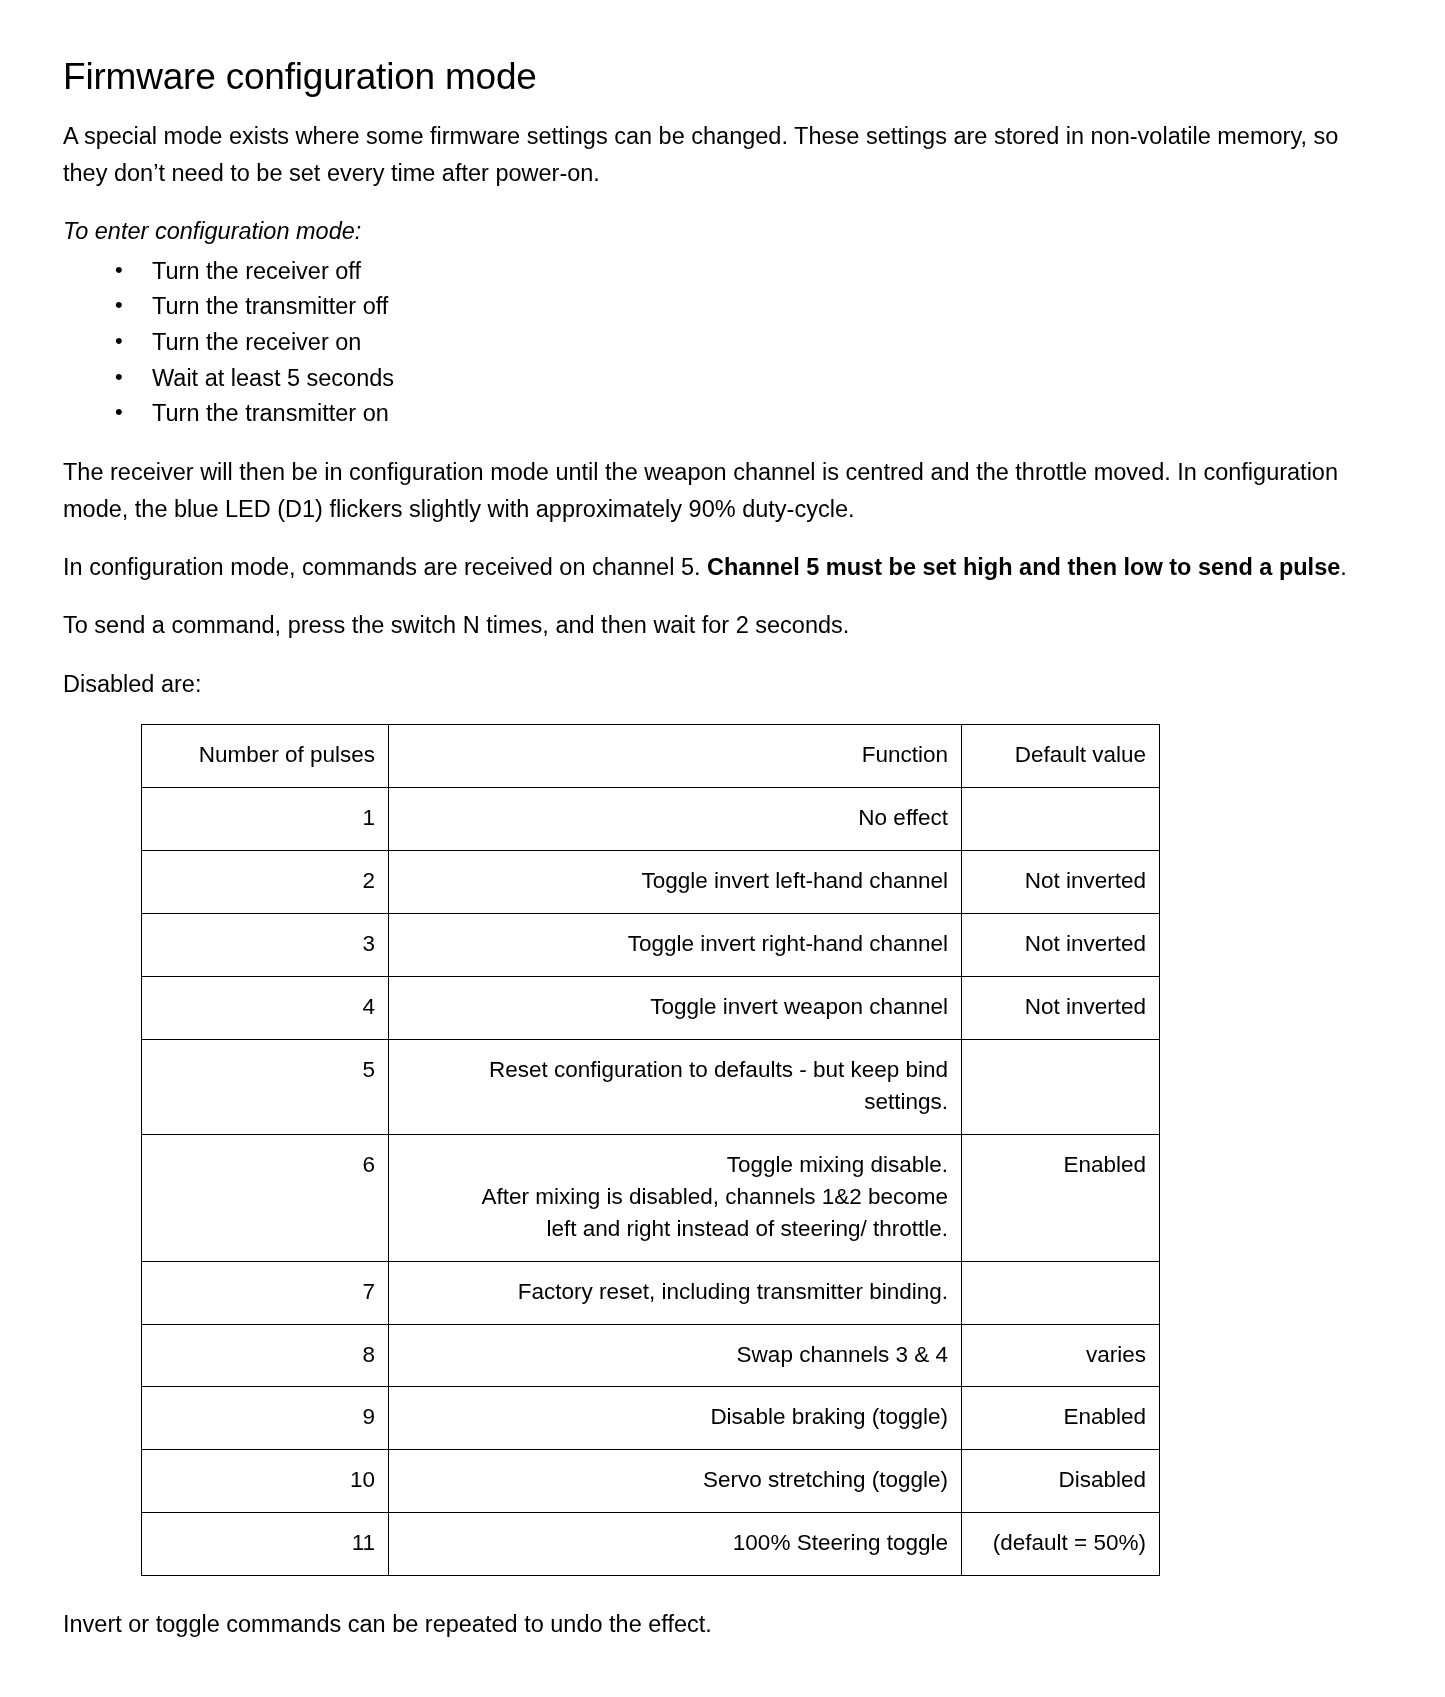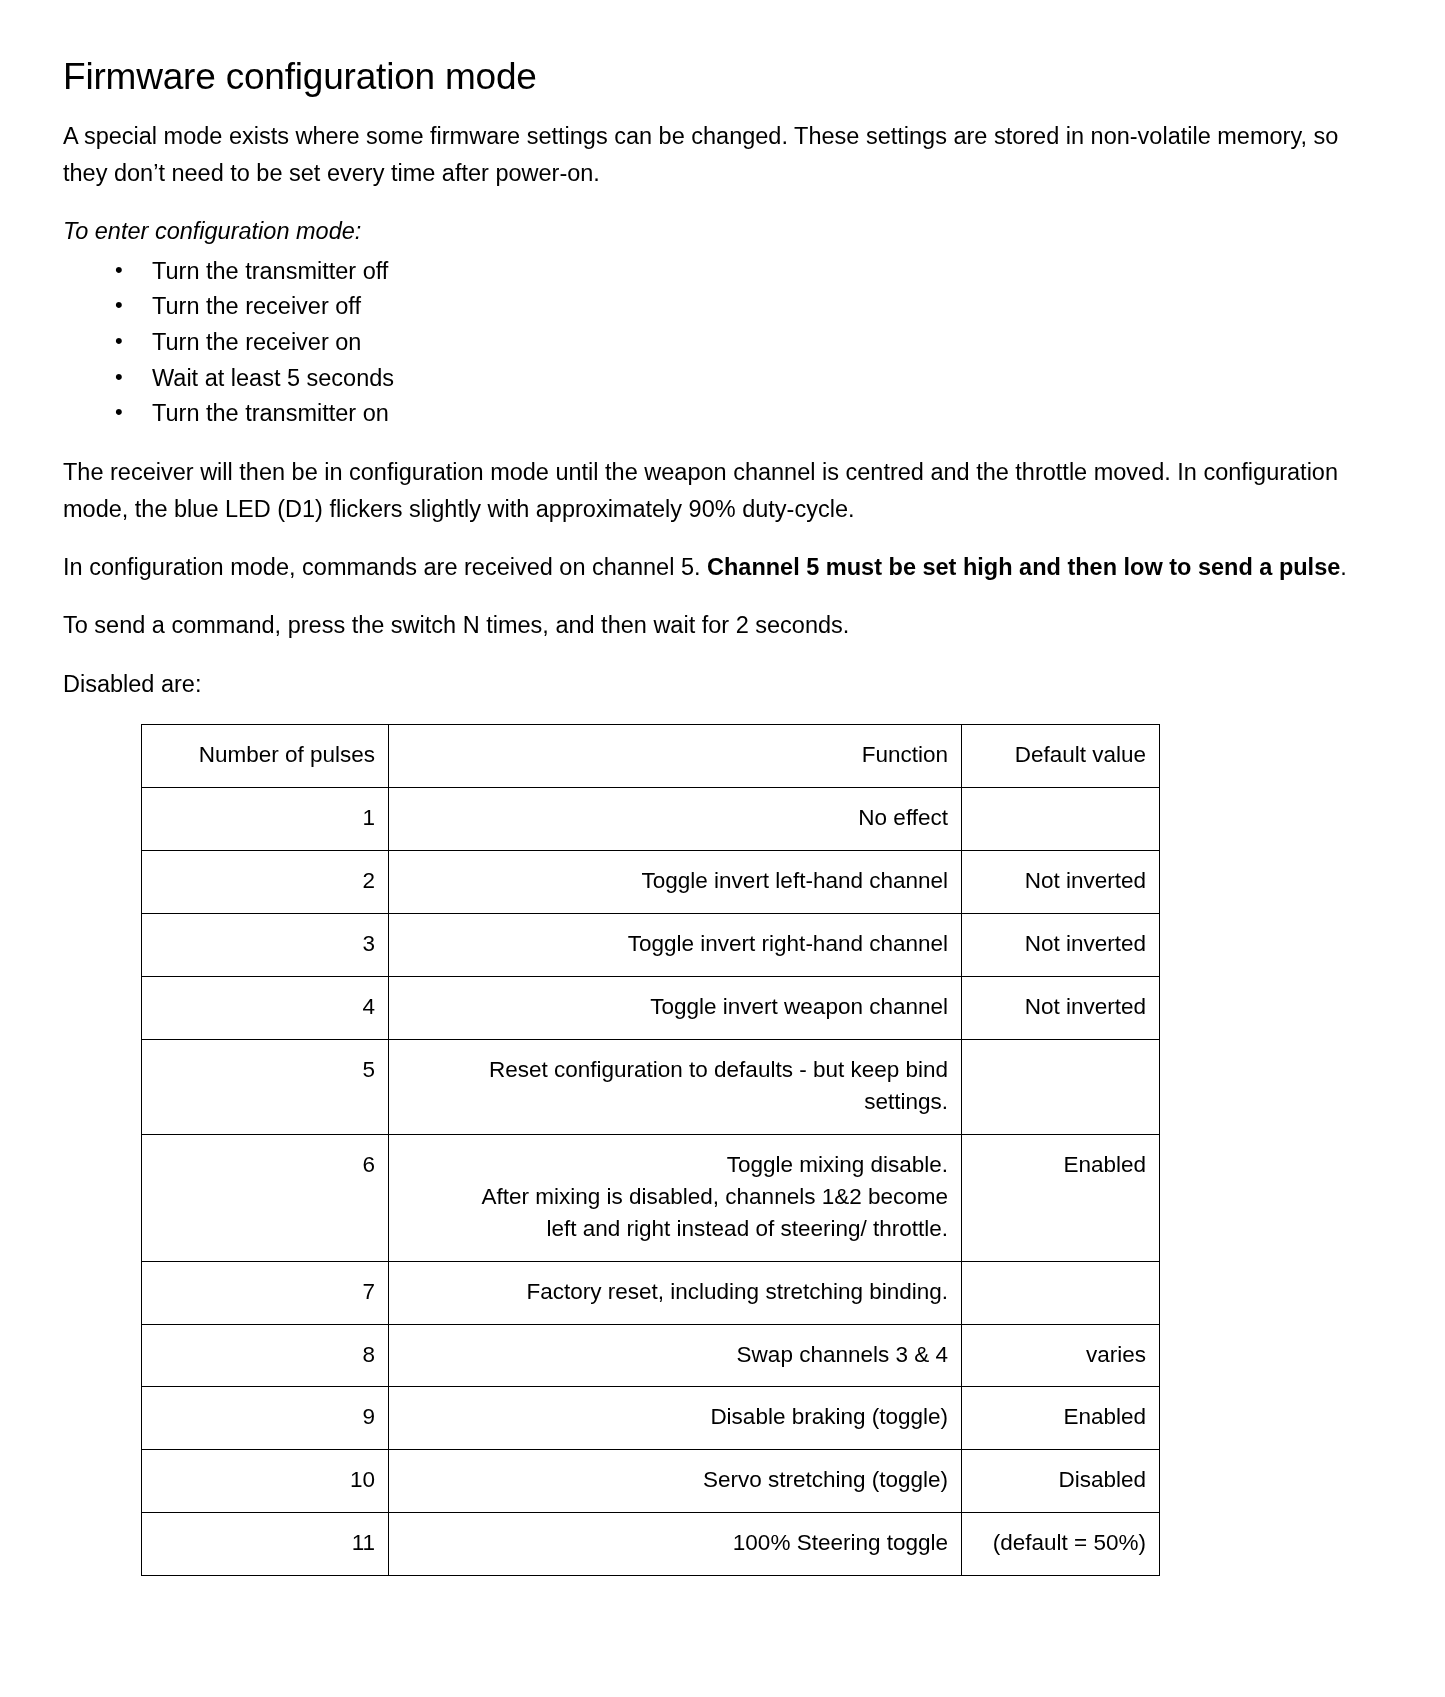--- a/index.html
+++ b/index.html
@@ -86,22 +86,22 @@
 
 <div class="page">
 
   <h1 class="doc-title">Firmware configuration mode</h1>
 
   <p class="para">A special mode exists where some firmware settings can be changed. These settings are stored in non-volatile memory, so they don’t need to be set every time after power-on.</p>
 
   <p class="para tight">To enter configuration mode:</p>
 
   <ul class="steps">
+    <li>Turn the receiver off</li>
     <li>Turn the transmitter off</li>
-    <li>Turn the receiver off</li>
     <li>Turn the receiver on</li>
     <li>Wait at least 5 seconds</li>
     <li>Turn the transmitter on</li>
   </ul>
 
   <p class="para">The receiver will then be in configuration mode until the weapon channel is centred and the throttle moved. In configuration mode, the blue LED (D1) flickers slightly with approximately 90% duty-cycle.</p>
 
   <p class="para"><span>In configuration mode, commands are received on channel 5. </span><span class="bold">Channel 5 must be set high and then low to send a pulse</span><span>.</span></p>
 
   <p class="para">To send a command, press the switch N times, and then wait for 2 seconds.</p>
@@ -163,21 +163,21 @@
         <td>
           <span class="cell-line">Toggle mixing disable.</span>
           <span class="cell-line">After mixing is disabled, channels 1&amp;2 become</span>
           <span class="cell-line">left and right instead of steering/ throttle.</span>
         </td>
         <td>Enabled</td>
       </tr>
       <tr>
         <td>7</td>
         <td>
-          <span class="cell-line">Factory reset, including stretching binding.</span>
+          <span class="cell-line">Factory reset, including transmitter binding.</span>
         </td>
         <td></td>
       </tr>
       <tr>
         <td>8</td>
         <td>
           <span class="cell-line">Swap channels 3 &amp; 4</span>
         </td>
         <td>varies</td>
       </tr>
@@ -198,14 +198,15 @@
       <tr>
         <td>11</td>
         <td>
           <span class="cell-line">100% Steering toggle</span>
         </td>
         <td>(default = 50%)</td>
       </tr>
     </tbody>
   </table>
 
+  <p class="footer-note">Invert or toggle commands can be repeated to undo the effect.</p>
 
 </div>
 
 </body></html>

